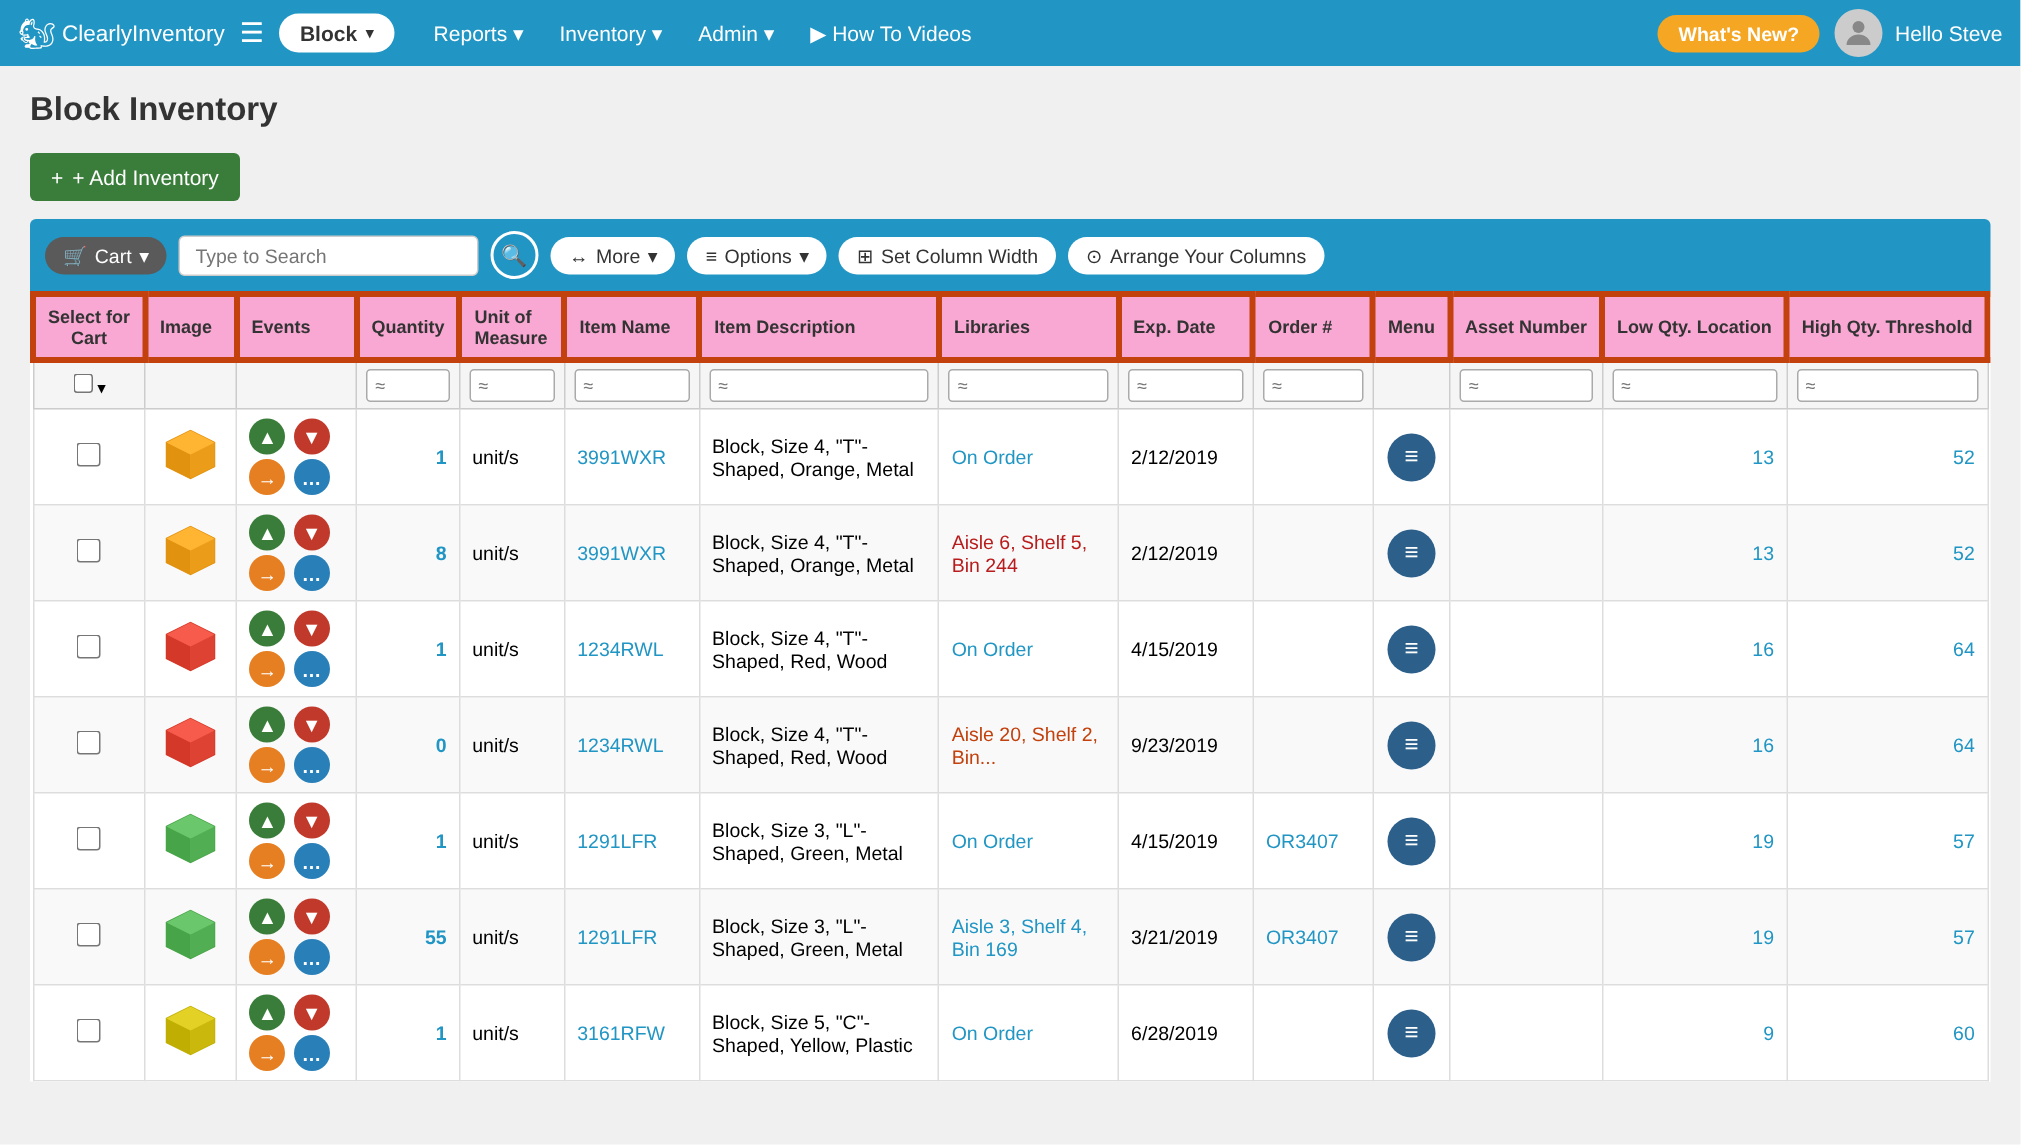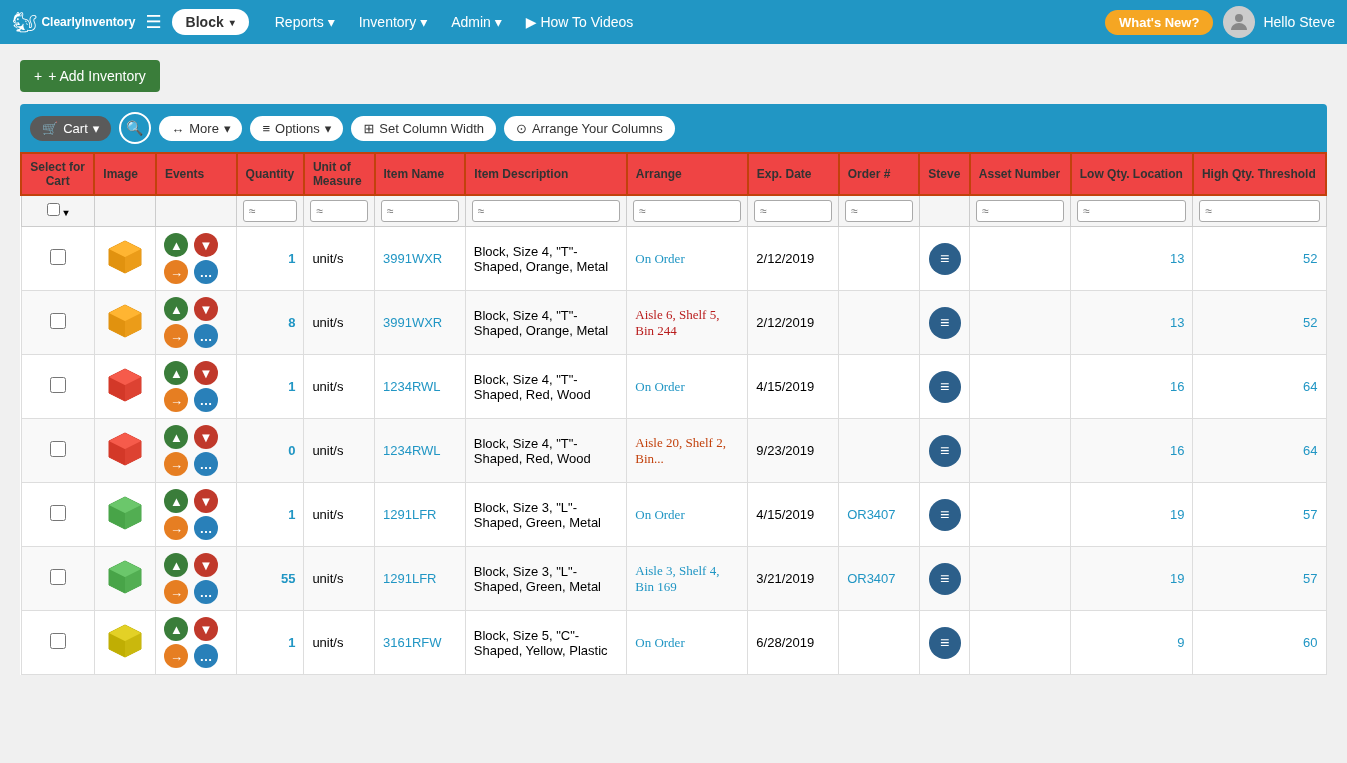--- a/index.html
+++ b/index.html
@@ -13,22 +13,22 @@
       padding: 0 12px;
       height: 44px;
       color: white;
     }
     .nav-logo {
       display: flex;
       align-items: center;
       margin-right: 10px;
     }
     .nav-logo-text {
-      font-size: 12px;
-      font-weight: bold;
+      font-size: 15px;
+      font-weight: normal;
       color: white;
     }
     .nav-hamburger {
       color: white;
       font-size: 18px;
       margin-right: 10px;
       cursor: pointer;
     }
     .nav-block-btn {
       background: white;
@@ -164,22 +164,22 @@
     
     .table-container {
       background: white;
       overflow-x: auto;
     }
     table {
       width: 100%;
       border-collapse: collapse;
     }
     thead tr:first-child th {
-      background: #ef4444;
-      border: 2px solid #c2410c;
+      background: #f9a8d4;
+      border: 4px solid #c2410c;
       padding: 6px 8px;
       text-align: left;
       font-size: 12px;
       color: #333;
       white-space: nowrap;
     }
     thead tr:first-child th.select-col {
       text-align: center;
     }
     thead tr.filter-row th {
@@ -220,21 +220,21 @@
     }
     .td-qty {
       text-align: right;
       width: 60px;
       color: #2196c4;
       font-weight: bold;
     }
     .td-uom { width: 70px; }
     .td-name { width: 90px; color: #2196c4; }
     .td-desc { width: 160px; }
-    .td-loc { width: 120px; color: #2196c4; font-family: Liberation Serif, serif; }
+    .td-loc { width: 120px; color: #2196c4; }
     .td-exp { width: 90px; }
     .td-order { width: 80px; }
     .td-menu { width: 50px; text-align: center; }
     .td-asset { width: 100px; }
     .td-low { width: 90px; text-align: right; color: #2196c4; }
     .td-high { width: 90px; text-align: right; color: #2196c4; }
 
     
     .event-btns {
       display: grid;
@@ -310,33 +310,35 @@
       <svg width="24" height="24" viewBox="0 0 24 24" fill="#888">
         <circle cx="12" cy="8" r="4"></circle>
         <path d="M4 20c0-4 3.6-7 8-7s8 3 8 7"></path>
       </svg>
     </div>
     <span>Hello Steve</span>
   </div>
 </nav>
 
 <div class="page-content">
+  <h1 class="page-title">Block Inventory</h1>
 
   <button class="add-inventory-btn">
     <span>+</span>
     <span>+ Add Inventory</span>
   </button>
 
   <div class="toolbar">
     <button class="toolbar-btn cart-btn">
       <span>🛒</span>
 
       <span>Cart</span>
       <span>▾</span>
     </button>
+    <input class="search-input" type="text" placeholder="Type to Search" style="">
     <button class="search-btn">
       <span>🔍</span>
     </button>
     <button class="toolbar-btn">
       <span>↔</span>
       <span>More</span>
       <span>▾</span>
     </button>
     <button class="toolbar-btn">
       <span>≡</span>
@@ -357,24 +359,24 @@
     <table>
       <thead>
         <tr>
           <th class="select-col">Select for<br>Cart</th>
           <th>Image</th>
           <th>Events</th>
           <th>Quantity</th>
           <th>Unit of<br>Measure</th>
           <th>Item Name</th>
           <th>Item Description</th>
-          <th>Arrange</th>
+          <th>Libraries</th>
           <th>Exp. Date</th>
           <th>Order #</th>
-          <th>Steve</th>
+          <th>Menu</th>
           <th>Asset Number</th>
           <th>Low Qty. Location</th>
           <th>High Qty. Threshold</th>
         </tr>
         <tr class="filter-row">
           <th class="select-col">
             <input type="checkbox" style="">
             <span style="font-size:10px; cursor:pointer;">▾</span>
           </th>
           <th></th>

